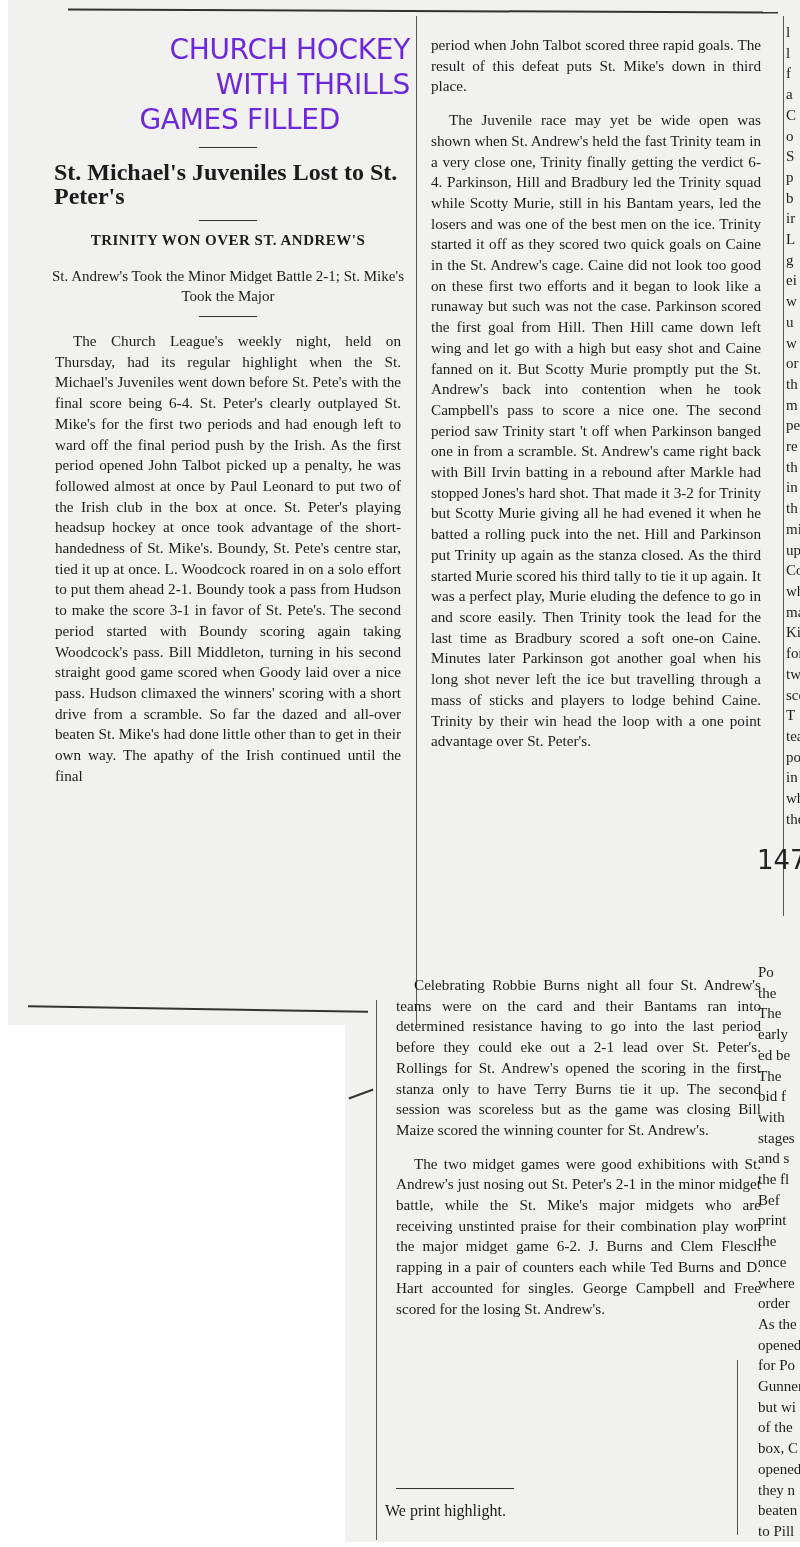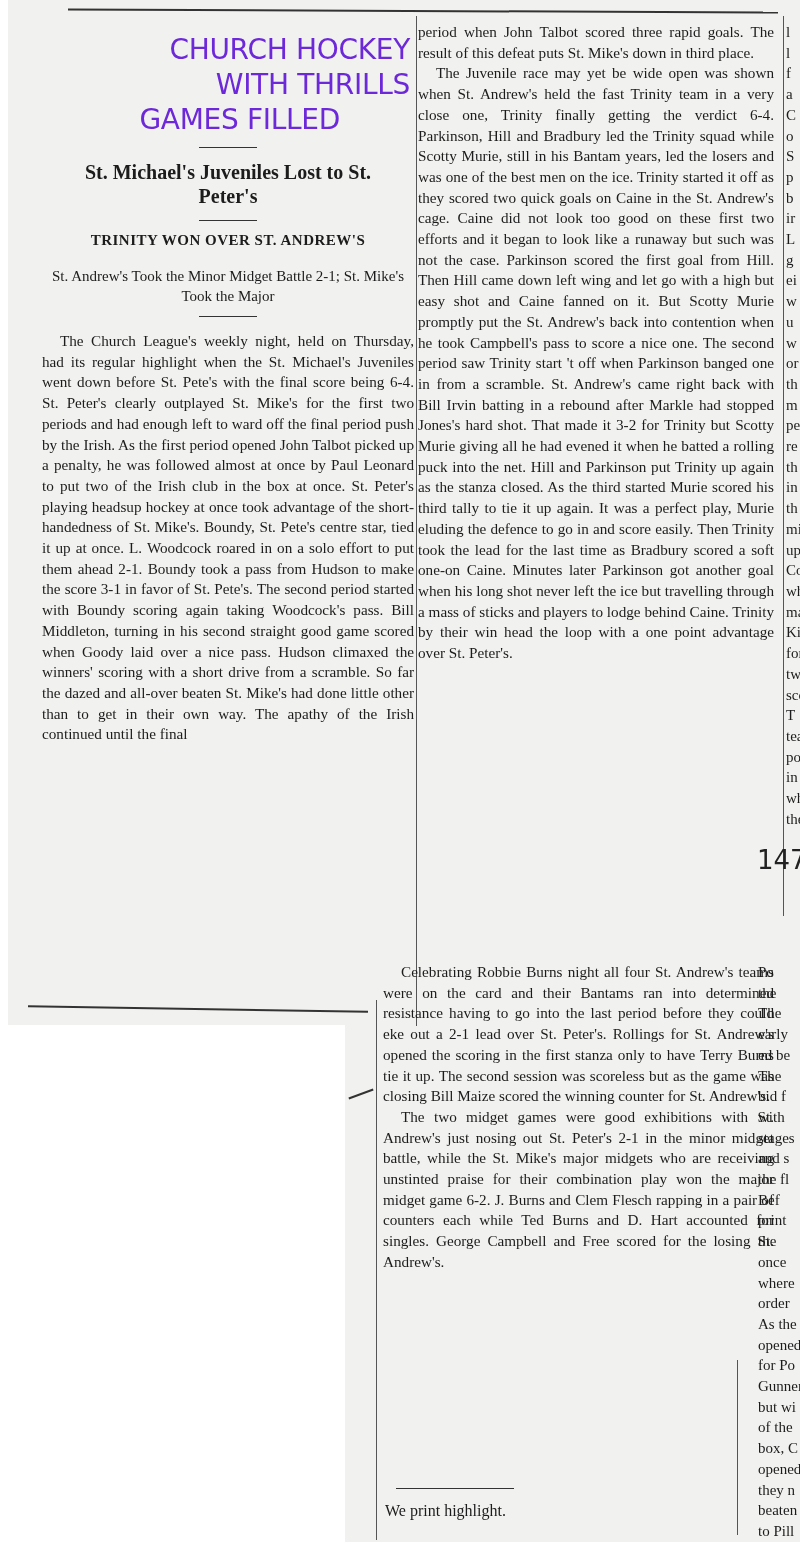--- a/index.html
+++ b/index.html
@@ -25,34 +25,34 @@
     position: absolute; left: 42px; top: 22px; width: 372px;
   }
   .headline {
     font-family: "DejaVu Sans", "Liberation Sans", sans-serif;
     font-size: 28px; line-height: 35px; text-align: right; color: #6d28d9;
     letter-spacing: -0.3px; padding-right: 4px; margin: 10px 0 0 0;
   }
   .headline div { white-space: nowrap; }
   .short-rule { width: 58px; height: 1px; background: #333; margin: 10px auto; }
   .deck1 {
-    font-weight: bold; font-size: 20px; line-height: 24px; text-align: center; margin: 12px;
+    font-weight: bold; font-size: 24px; line-height: 24px; text-align: left; margin: 12px;
   }
   .deck2 {
     font-weight: bold; font-size: 15px; line-height: 18px; text-align: center; margin: 0 20px;
     letter-spacing: 0.5px;
   }
   .deck3 {
     font-weight: normal; font-size: 15px; line-height: 20px; text-align: center; margin: 0;
   }
   .body-text {
     font-size: 15.2px; line-height: 20.7px; text-align: justify; margin: 0;
     hyphens: manual;
   }
-  .body-text p { margin: 0; text-indent: 18px; }
+  .body-text p { margin: 13px; text-indent: 18px; }
   .col-left .body-text { margin-top: 14px; }
   .col-mid {
     position: absolute; left: 418px; top: 22px; width: 356px;
   }
   .col-mid-lower {
     position: absolute; left: 383px; top: 962px; width: 391px;
   }
   .vrule1 { position: absolute; left: 416px; top: 16px; width: 1px; height: 1010px; background: #555; }
   .vrule2 { position: absolute; left: 783px; top: 16px; width: 1px; height: 900px; background: #555; }
   .vrule3 { position: absolute; left: 376px; top: 1000px; width: 1px; height: 540px; background: #555; }

